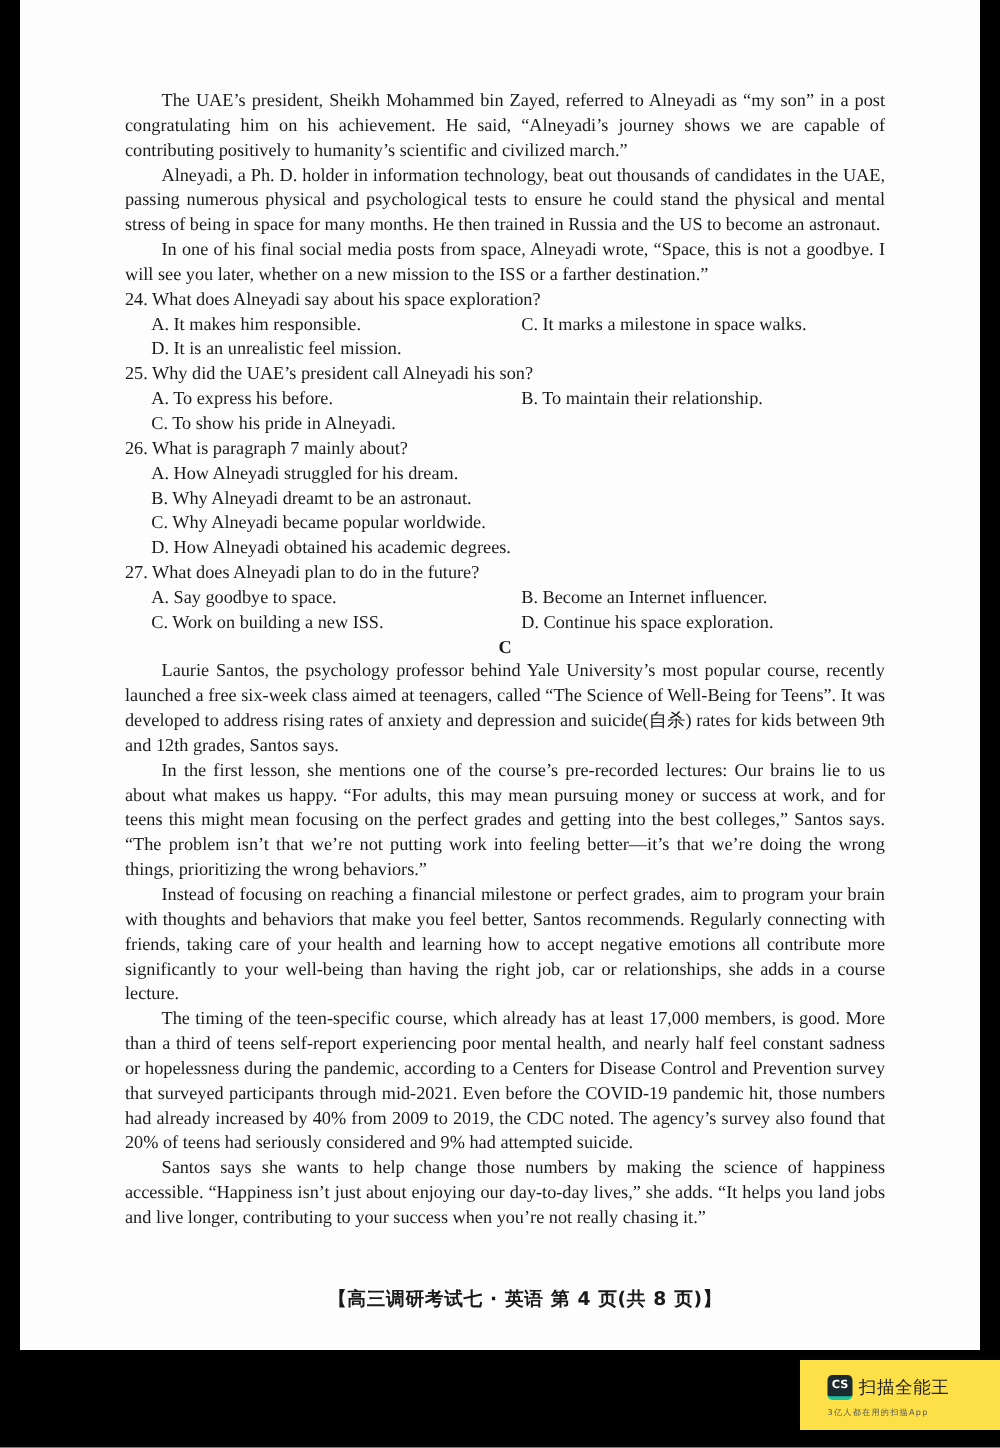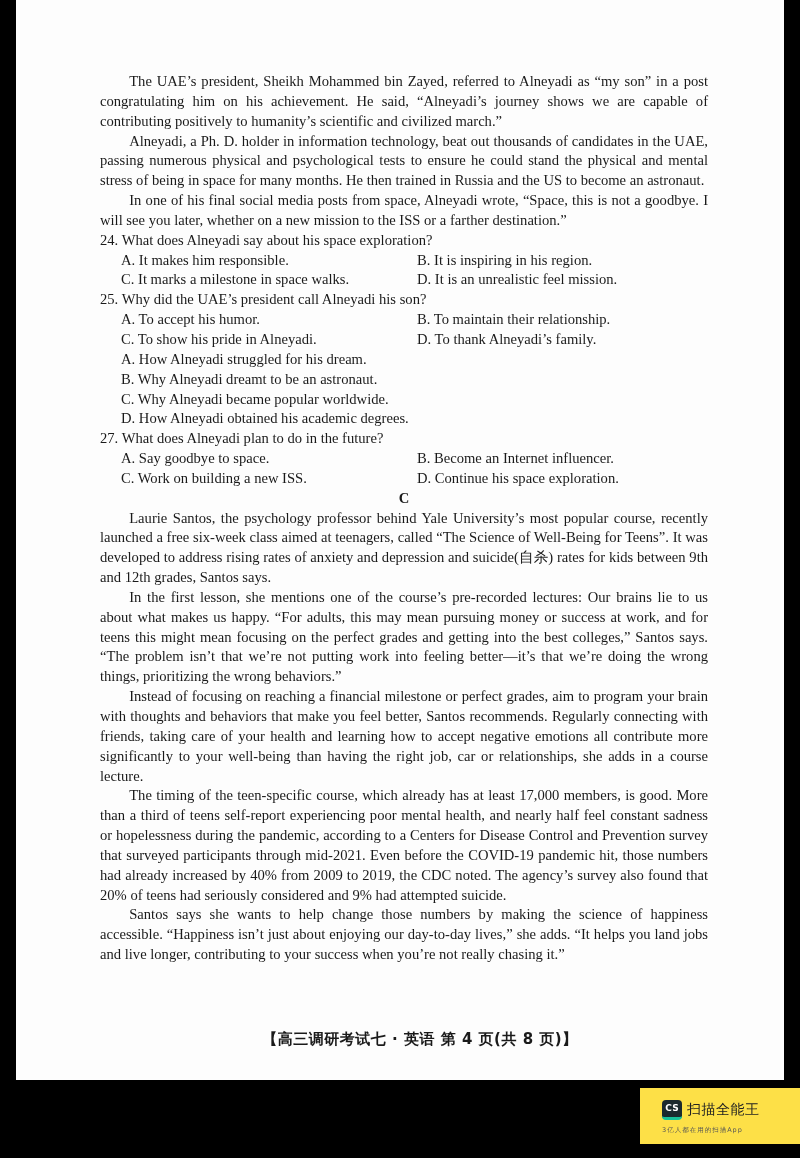--- a/index.html
+++ b/index.html
@@ -47,37 +47,36 @@
 
 <div class="content">
   <p class="para">The UAE’s president, Sheikh Mohammed bin Zayed, referred to Alneyadi as “my son” in a post congratulating him on his achievement. He said, “Alneyadi’s journey shows we are capable of contributing positively to humanity’s scientific and civilized march.”</p>
   <p class="para">Alneyadi, a Ph. D. holder in information technology, beat out thousands of candidates in the UAE, passing numerous physical and psychological tests to ensure he could stand the physical and mental stress of being in space for many months. He then trained in Russia and the US to become an astronaut.</p>
   <p class="para">In one of his final social media posts from space, Alneyadi wrote, “Space, this is not a goodbye. I will see you later, whether on a new mission to the ISS or a farther destination.”</p>
 
   <div>
     <p class="q">24. What does Alneyadi say about his space exploration?</p>
     <div class="opts">
       <span class="opt">A. It makes him responsible.</span>
-      <span class="opt">B. It is inspiring in his region.</span>
       <span class="opt">C. It marks a milestone in space walks.</span>
       <span class="opt">D. It is an unrealistic feel mission.</span>
     </div>
   </div>
 
   <div>
     <p class="q">25. Why did the UAE’s president call Alneyadi his son?</p>
     <div class="opts">
-      <span class="opt">A. To accept his humor.</span>
+      <span class="opt">A. To express his before.</span>
       <span class="opt">B. To maintain their relationship.</span>
       <span class="opt">C. To show his pride in Alneyadi.</span>
-      <span class="opt">D. To thank Alneyadi’s family.</span>
     </div>
   </div>
 
   <div>
+    <p class="q">26. What is paragraph 7 mainly about?</p>
     <div class="opts single">
       <span class="opt">A. How Alneyadi struggled for his dream.</span>
       <span class="opt">B. Why Alneyadi dreamt to be an astronaut.</span>
       <span class="opt">C. Why Alneyadi became popular worldwide.</span>
       <span class="opt">D. How Alneyadi obtained his academic degrees.</span>
     </div>
   </div>
 
   <div>
     <p class="q">27. What does Alneyadi plan to do in the future?</p>

